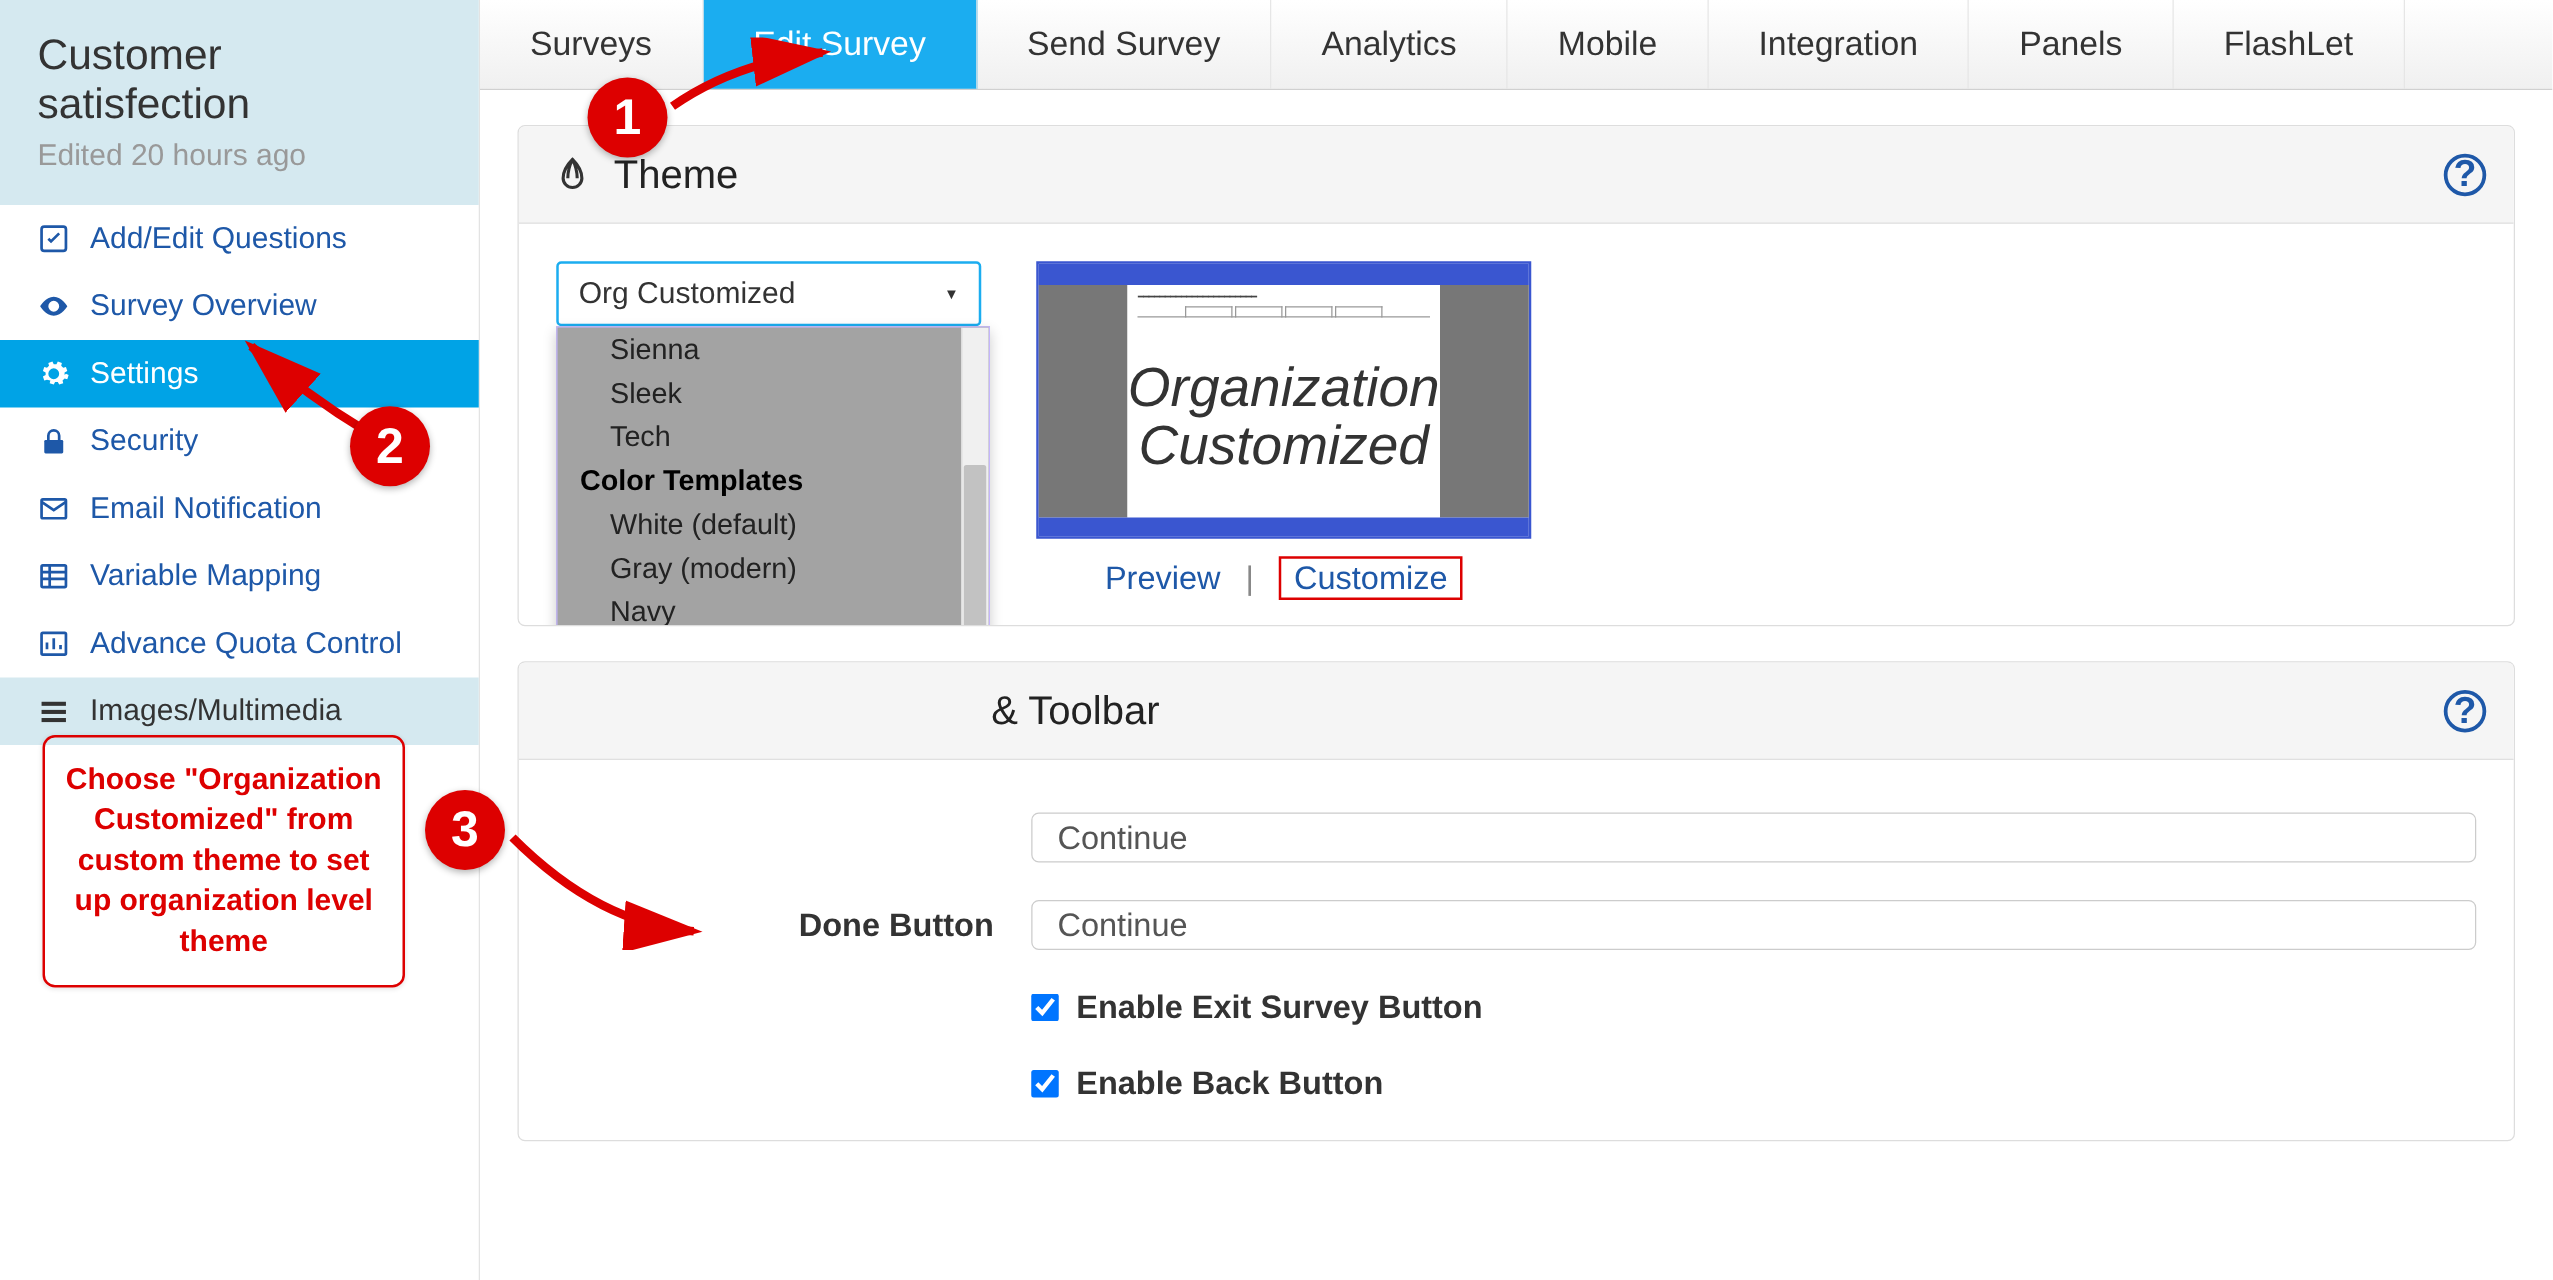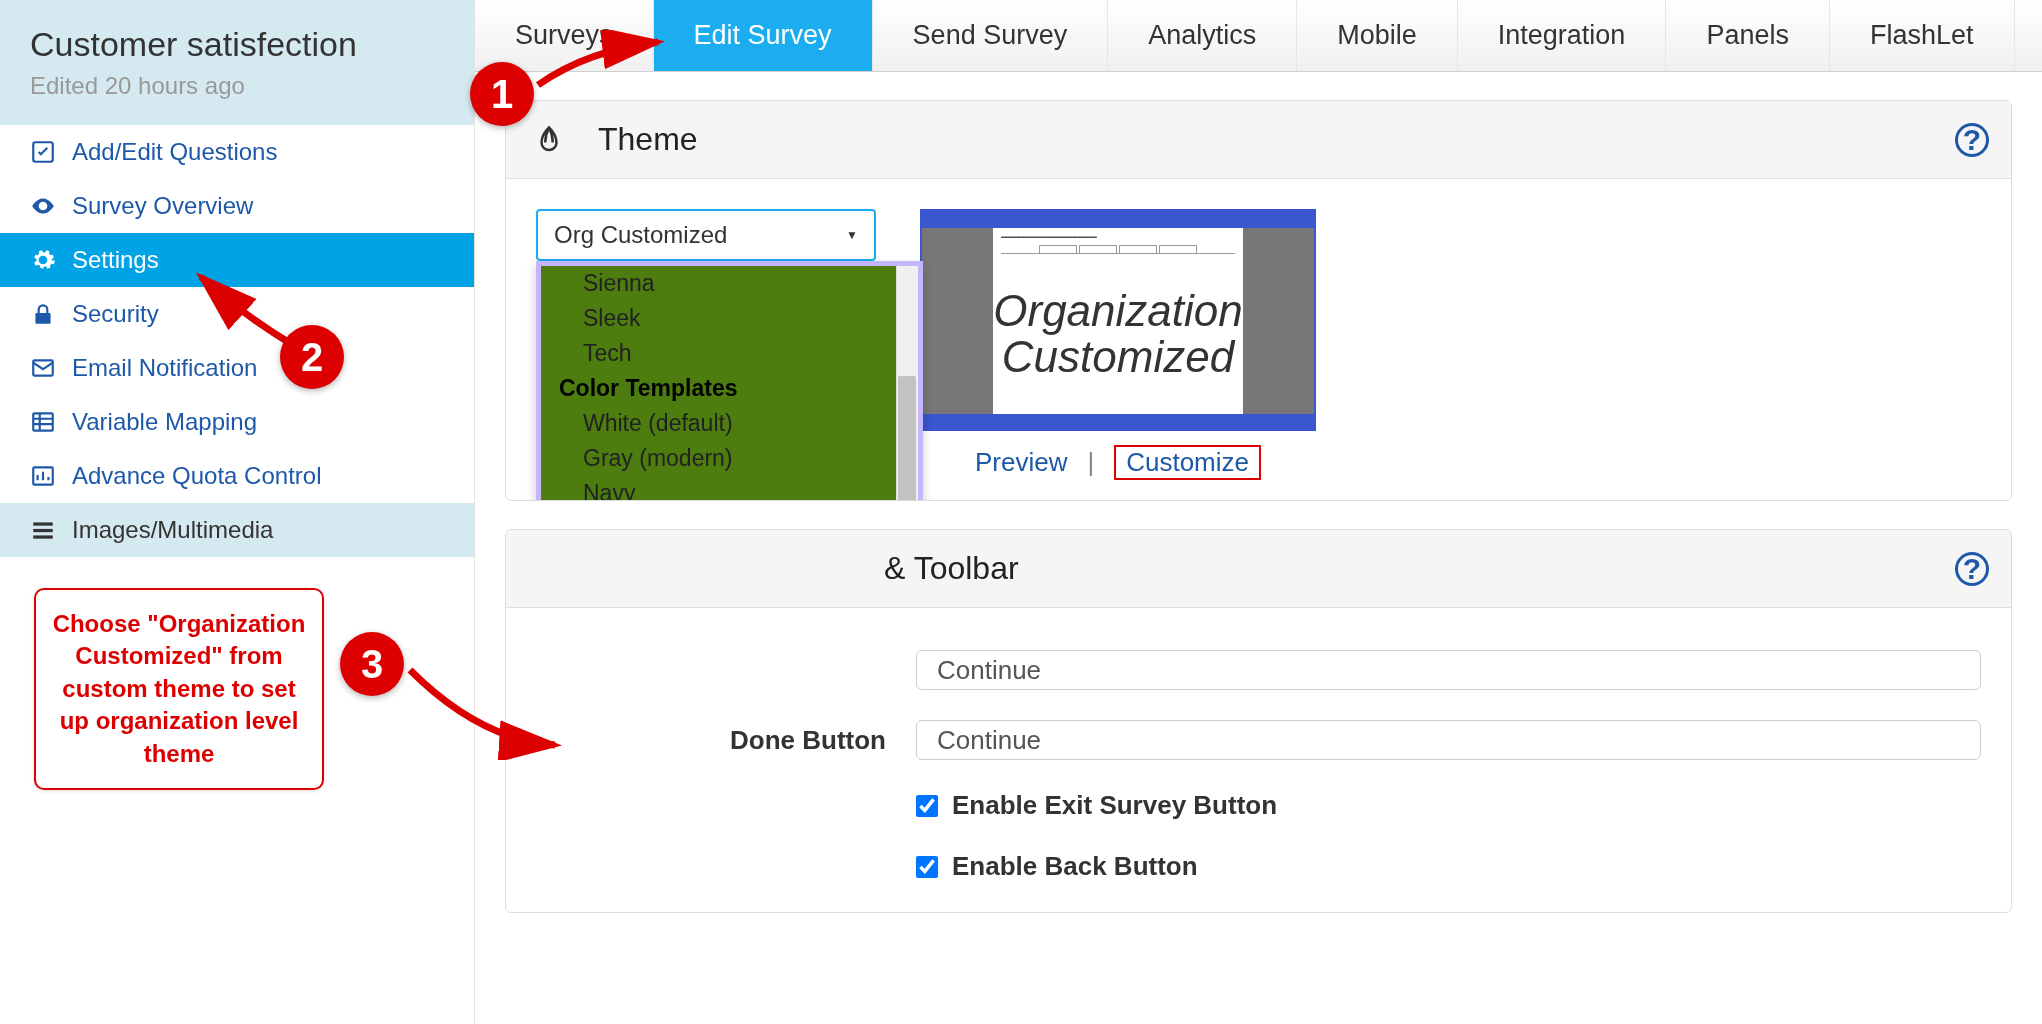--- a/index.html
+++ b/index.html
@@ -1,39 +1,39 @@
 <!DOCTYPE html>
 <html><head>
 <meta charset="utf-8">
 <style>
   *{box-sizing:border-box;margin:0;padding:0;font-family:"Helvetica Neue",Arial,sans-serif}
   body{background:#fff;color:#333;width:2042px;height:1024px;font-size:21px;overflow:hidden;position:relative}
   .layout{display:flex;height:100%}
-  .sidebar{width:475px;flex:none;border-right:1px solid #e3e3e3}
+  .sidebar{width:384px;flex:none;border-right:1px solid #e3e3e3}
   .sidebar-header{background:#d5e9f0;padding:25px 30px 25px 30px}
   .survey-title{font-size:34px;color:#333;font-weight:400;margin-bottom:8px}
   .edited{font-size:24px;color:#999}
   .sidebar-item{height:54px;display:flex;align-items:center;padding:0 30px;color:#1e58a8;font-size:24px;cursor:pointer;gap:16px}
   .sidebar-item.active{background:#00a3e6;color:#fff}
   .sidebar-item.section{background:#d5e9f0;color:#333}
   .sidebar-item svg,.sidebar-item .glyph{width:26px;height:26px;flex:none}
   .main{flex:1;display:flex;flex-direction:column}
   .tabs{display:flex;background:linear-gradient(#fff,#f0f0f0);border-bottom:1px solid #d0d0d0}
   .tab{padding:20px 40px;font-size:27px;color:#333;cursor:pointer;border-right:1px solid #e6e6e6}
   .tab:first-child{border-left:none}
   .tab.active{background:#1badf0;color:#fff}
   .content{padding:0 30px}
   .panel{border:1px solid #ddd;border-radius:6px;margin-top:28px;overflow:hidden}
-  .panel-head{background:#f5f5f5;padding:20px 28px;display:flex;align-items:center;gap:34px;border-bottom:1px solid #e0e0e0;position:relative}
+  .panel-head{background:#f5f5f5;padding:20px 28px;display:flex;align-items:center;gap:18px;border-bottom:1px solid #e0e0e0;position:relative}
   .panel-title{font-size:32px;font-weight:400;color:#222}
   .help-icon{position:absolute;right:22px;top:22px;color:#1e58a8;font-size:30px;font-weight:700;border:3px solid #1e58a8;border-radius:50%;width:34px;height:34px;display:flex;align-items:center;justify-content:center}
   .theme-body{display:flex;gap:44px;padding:30px 30px 20px 30px;align-items:flex-start}
   .select-wrap{position:relative}
   .theme-select{width:340px;height:52px;border:2px solid #1badf0;border-radius:4px;background:#fff;padding:0 16px;font-size:24px;color:#333;display:flex;align-items:center;justify-content:space-between;cursor:pointer}
-  .dd{position:absolute;top:52px;left:0;width:387px;background:#4d7c0f;border:5px solid #c4b5fd;box-shadow:0 4px 10px rgba(0,0,0,.2);z-index:20}
+  .dd{position:absolute;top:52px;left:0;width:347px;background:#a3a3a3;border:1px solid #c4b5fd;box-shadow:0 4px 10px rgba(0,0,0,.2);z-index:20}
   .dd-scroll{max-height:472px;overflow:hidden;position:relative}
   .dd-track{position:absolute;right:0;top:0;width:22px;height:100%;background:#f0f0f0;border-left:1px solid #ddd}
   .dd-thumb{position:absolute;right:2px;width:18px;background:#c2c2c2;border-radius:2px}
   .dd-item{padding:4px 18px 4px 42px;font-size:23px;color:#222;cursor:pointer}
   .dd-group{padding:4px 18px;font-size:23px;font-weight:700;color:#000}
   .preview-col{position:relative}
   .preview-box{width:396px;height:222px;border:2px solid #3a56d0;display:flex;flex-direction:column}
   .pb-top{height:17px;background:#3a56d0}
   .pb-mid{flex:1;display:flex}
   .pb-side{width:80px;background:#777}

